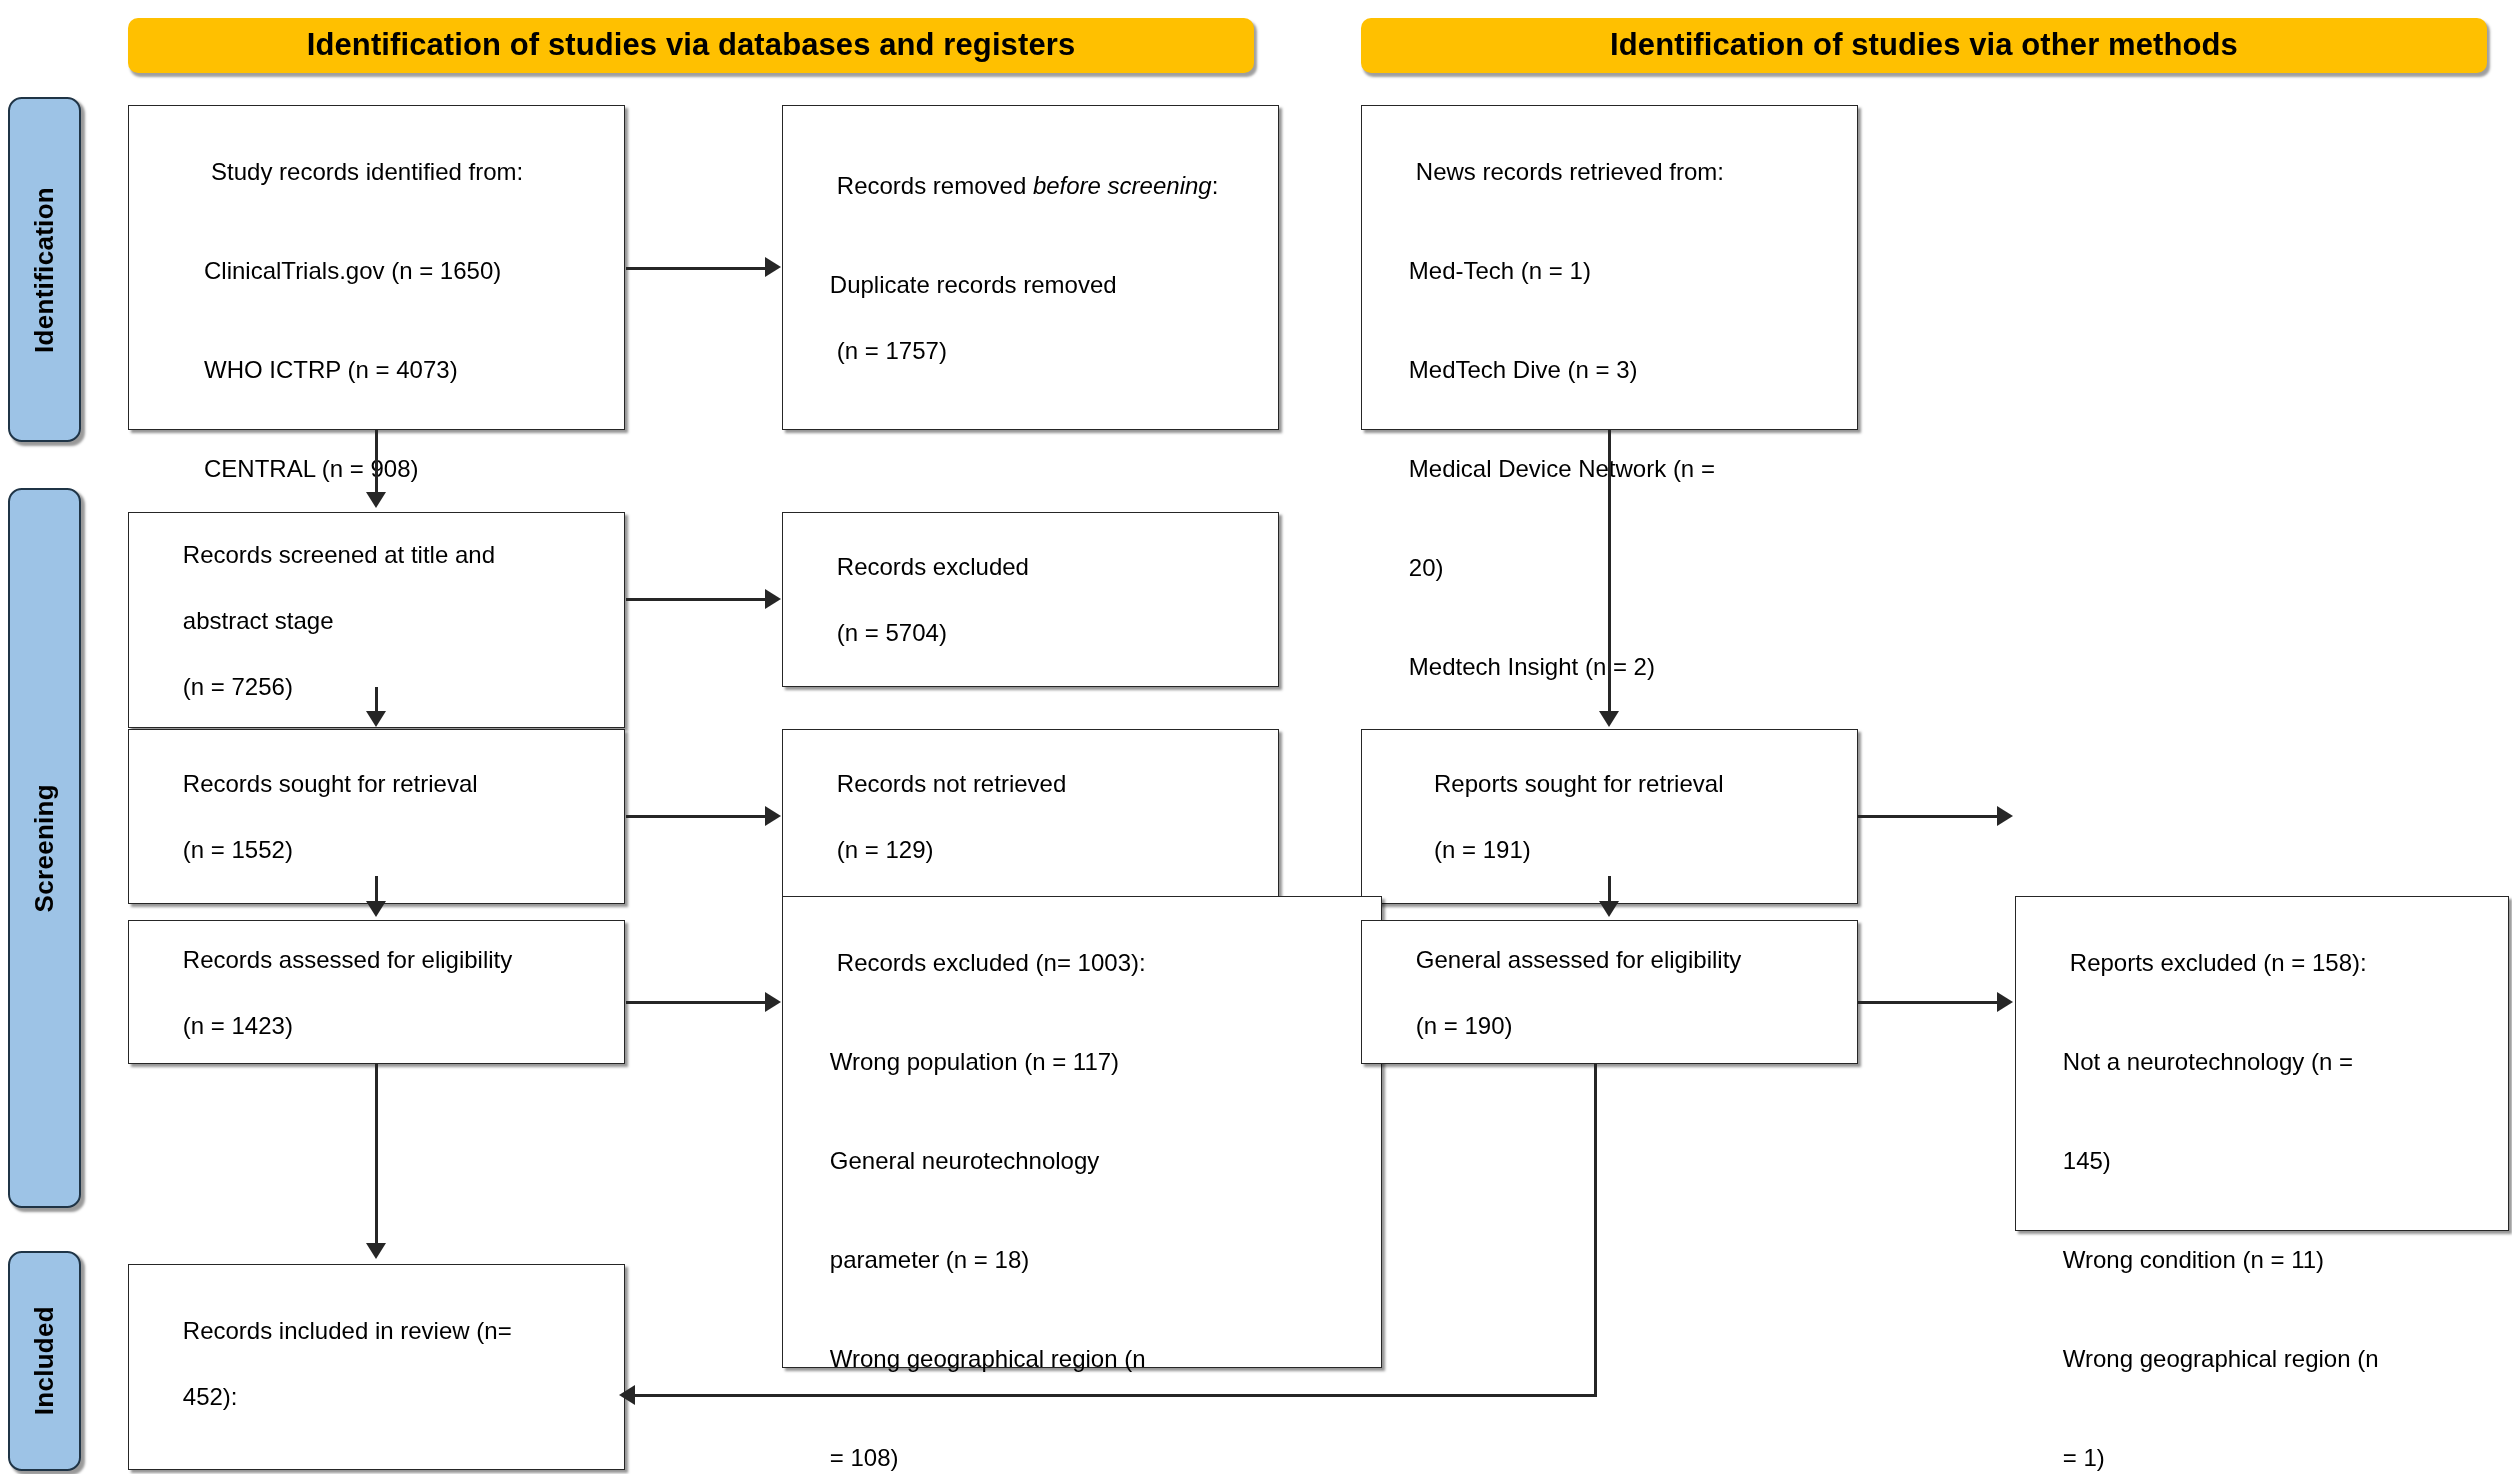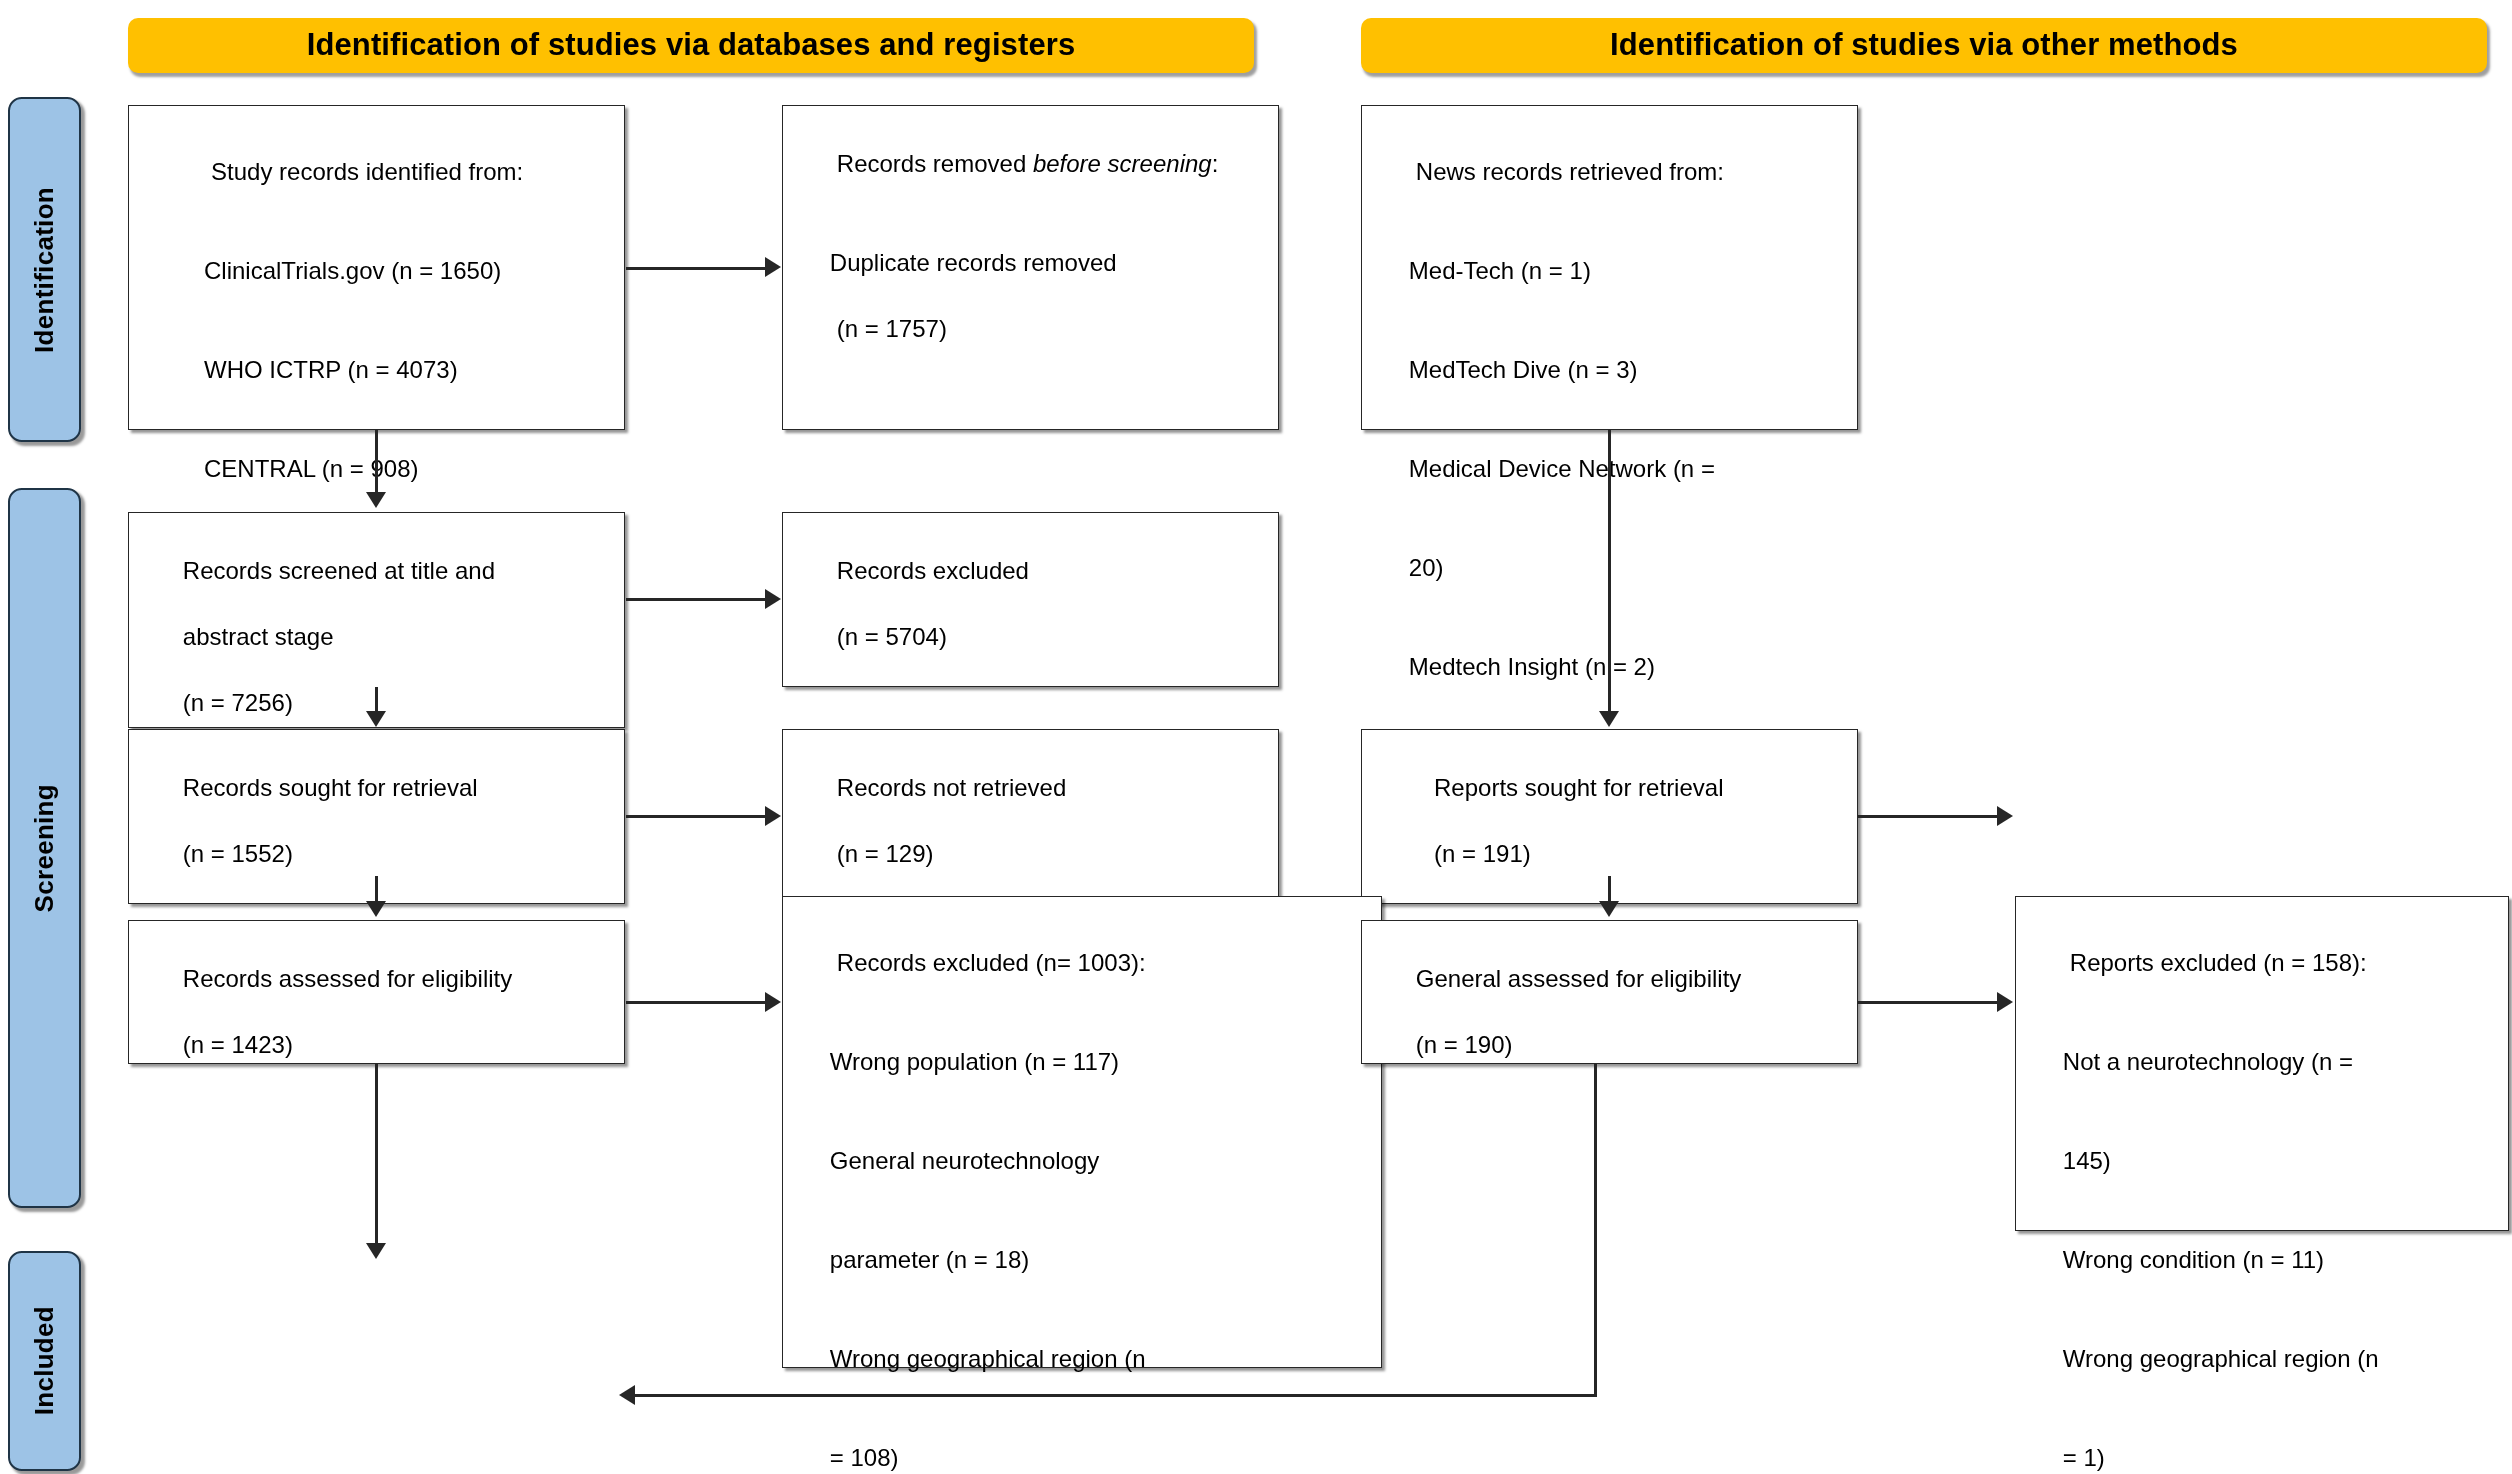--- a/index.html
+++ b/index.html
@@ -33,21 +33,21 @@
     white-space:nowrap;letter-spacing:0.3px;
   }
 
   
   .box{
     position:absolute;
     background:#ffffff;
     border:1.9px solid #262626;
     box-shadow:3.1px 3.1px 2.5px rgba(0,0,0,.42);
     box-sizing:border-box;
-    display:flex;
+    display:flex;align-items:center;
     padding:7.5px 10px 7.5px 13.8px;
   }
   .box .txt{
     font-size:24px;line-height:33px;color:#000;white-space:pre-wrap;
   }
   .box.top-align{align-items:flex-start;padding-top:16.3px;}
   .ind{display:block;padding-left:33px;}
   .it{font-style:italic;}
 
   
@@ -202,20 +202,28 @@
       <span>Reports excluded (n = 158):</span><br>
       <span class="ind">Not a neurotechnology (n =</span>
       <span class="ind">145)</span>
       <span class="ind">Wrong condition (n = 11)</span>
       <span class="ind">Wrong geographical region (n</span>
       <span class="ind">= 1)</span>
       
     </div>
   </div>
 
+  <div class="box top-align" style="left:128px;top:1264px;width:497px;height:206px;">
+    <div class="txt">
+      <span>Records included in review (n=</span><br>
+      <span>452):</span><br>
+      
+      
+    </div>
+  </div>
 
   <div class="hline" style="left:626px;top:267px;width:140px;"></div>
   <div class="arrow-right" style="left:765px;top:257px;"></div>
 
   <div class="vline" style="left:375px;top:430px;height:63px;"></div>
   <div class="arrow-down" style="left:366px;top:492px;"></div>
 
   <div class="hline" style="left:626px;top:598px;width:140px;"></div>
   <div class="arrow-right" style="left:765px;top:589px;"></div>
 

